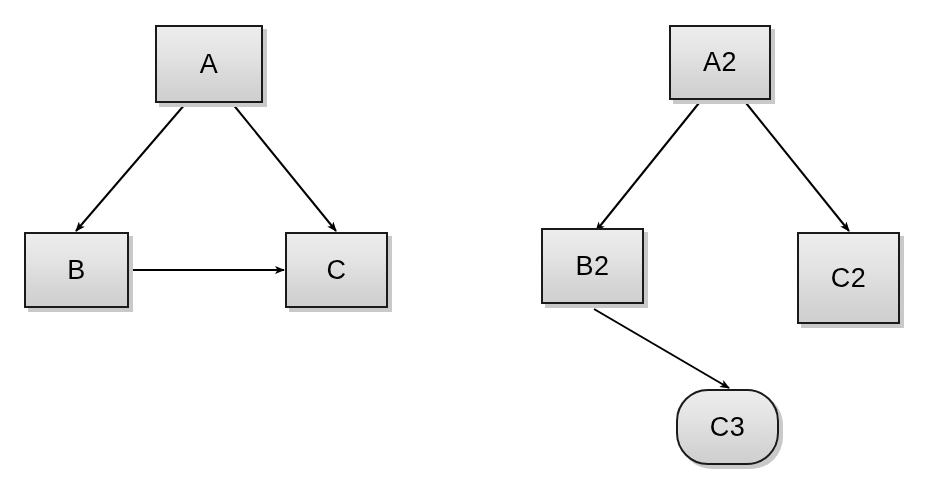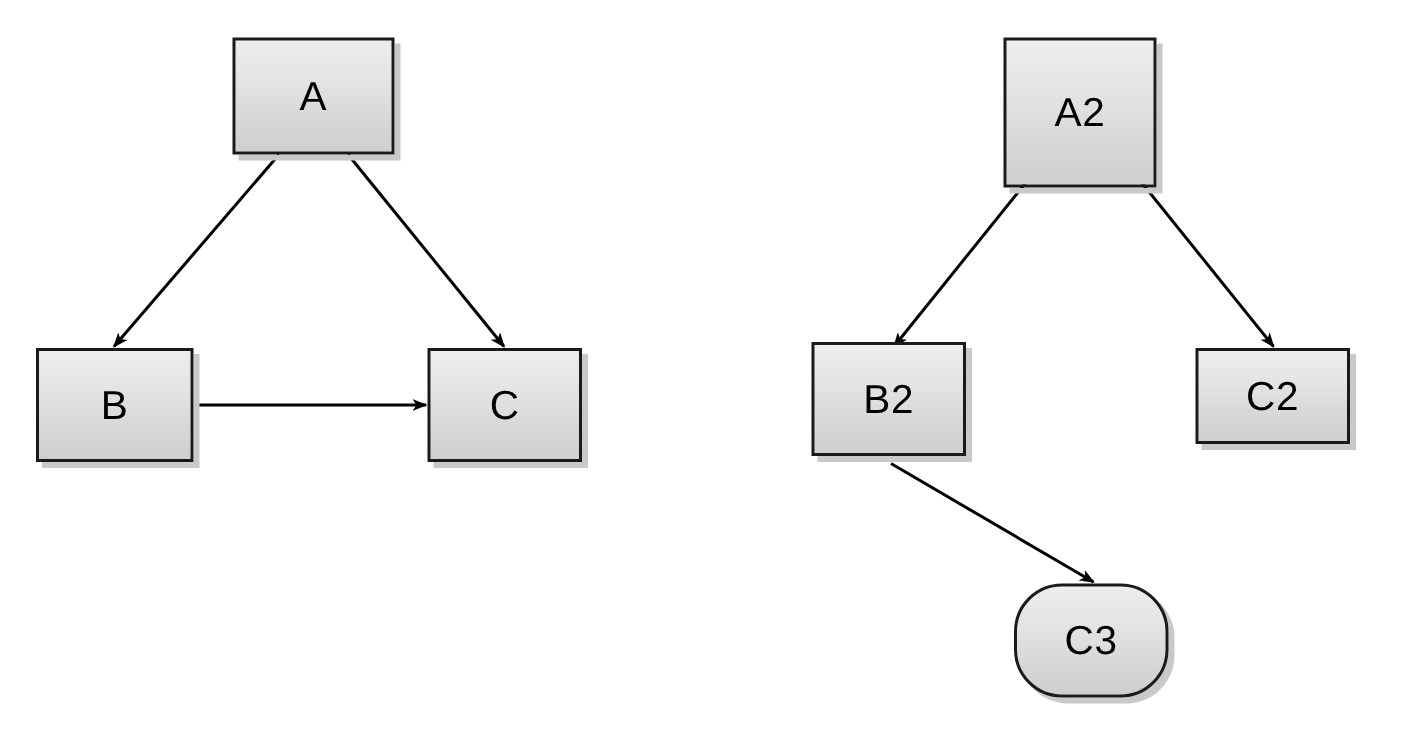--- a/index.html
+++ b/index.html
@@ -69,27 +69,27 @@
   <div id="nodes-group">
       <div class="node" style="left: 155px; top: 25px; width: 108px; height: 78px;">
         <span class="node-label">A</span>
       </div>
       <div class="node" style="left: 24px; top: 232px; width: 105px; height: 76px;">
         <span class="node-label">B</span>
       </div>
       <div class="node" style="left: 285px; top: 232px; width: 103px; height: 76px;">
         <span class="node-label">C</span>
       </div>
-      <div class="node" style="left: 669px; top: 25px; width: 102px; height: 100px;">
+      <div class="node" style="left: 669px; top: 25px; width: 102px; height: 75px;">
         <span class="node-label">A2</span>
       </div>
       <div class="node" style="left: 541px; top: 228px; width: 103px; height: 76px;">
         <span class="node-label">B2</span>
       </div>
-      <div class="node" style="left: 797px; top: 232px; width: 103px; height: 64px;">
+      <div class="node" style="left: 797px; top: 232px; width: 103px; height: 92px;">
         <span class="node-label">C2</span>
       </div>
       <div class="node" style="left: 676px; top: 389px; width: 103px; height: 76px; border-radius: 32px;">
         <span class="node-label">C3</span>
       </div>
     </div>
 
 </div>
 
 </body></html>

